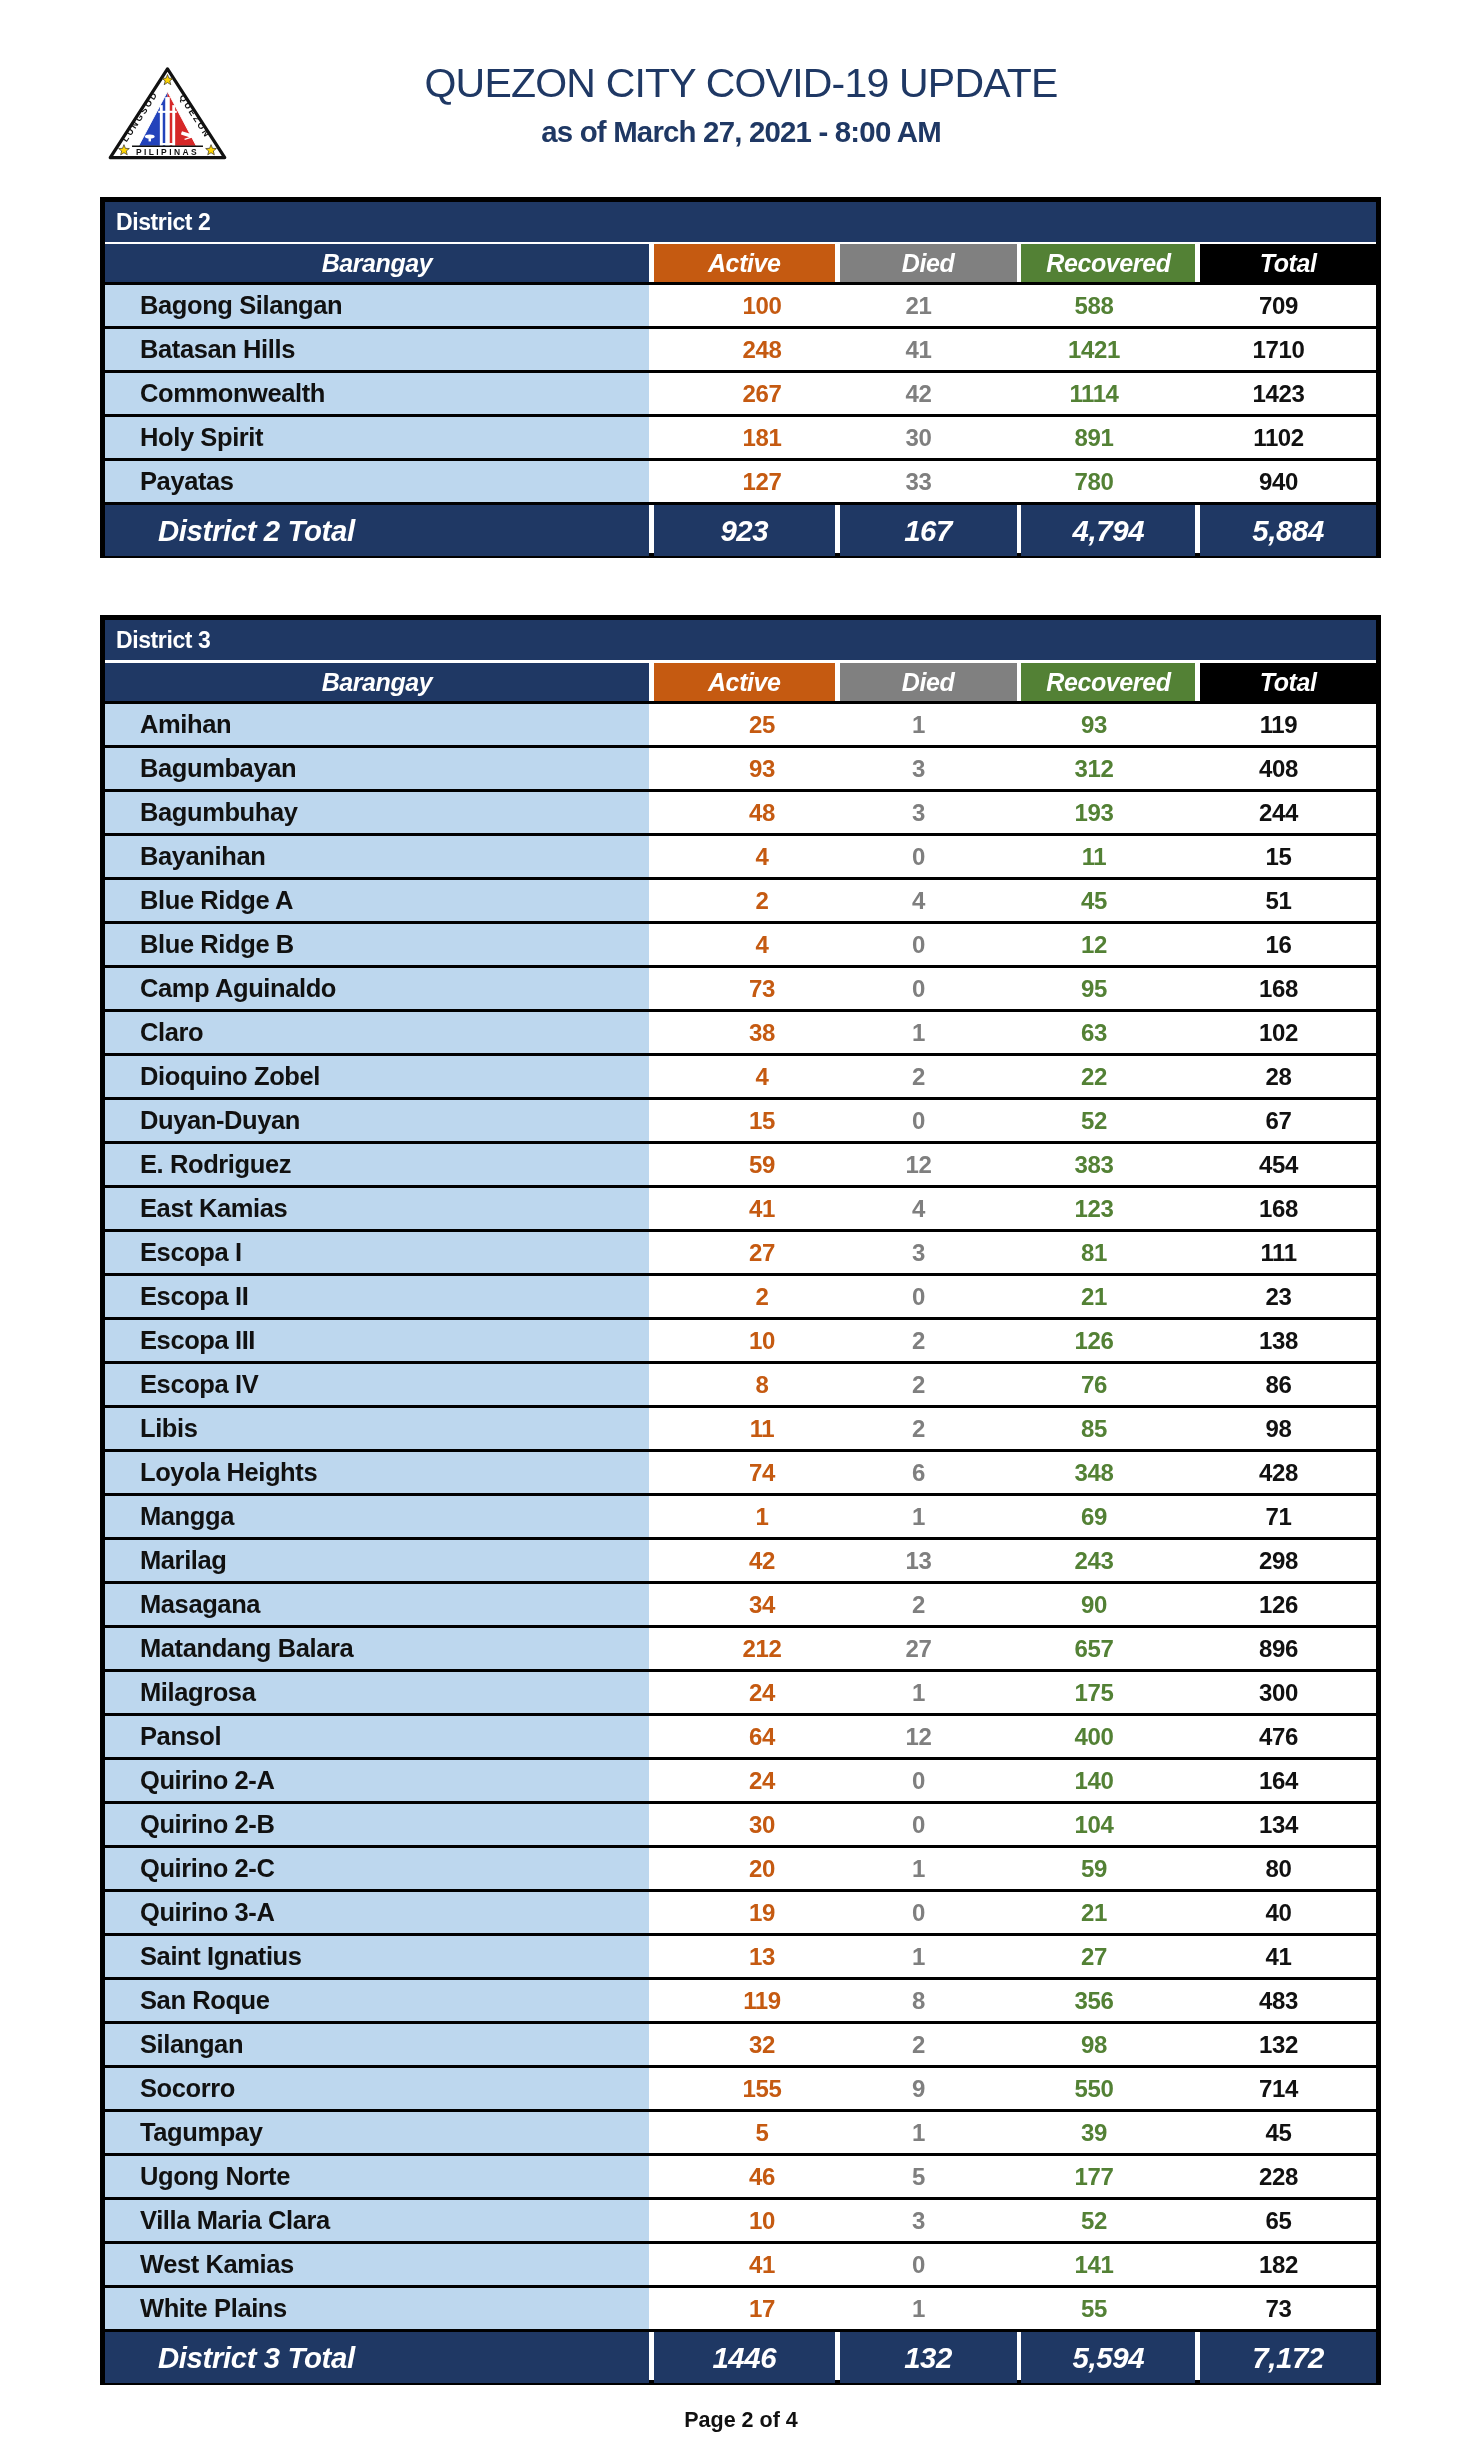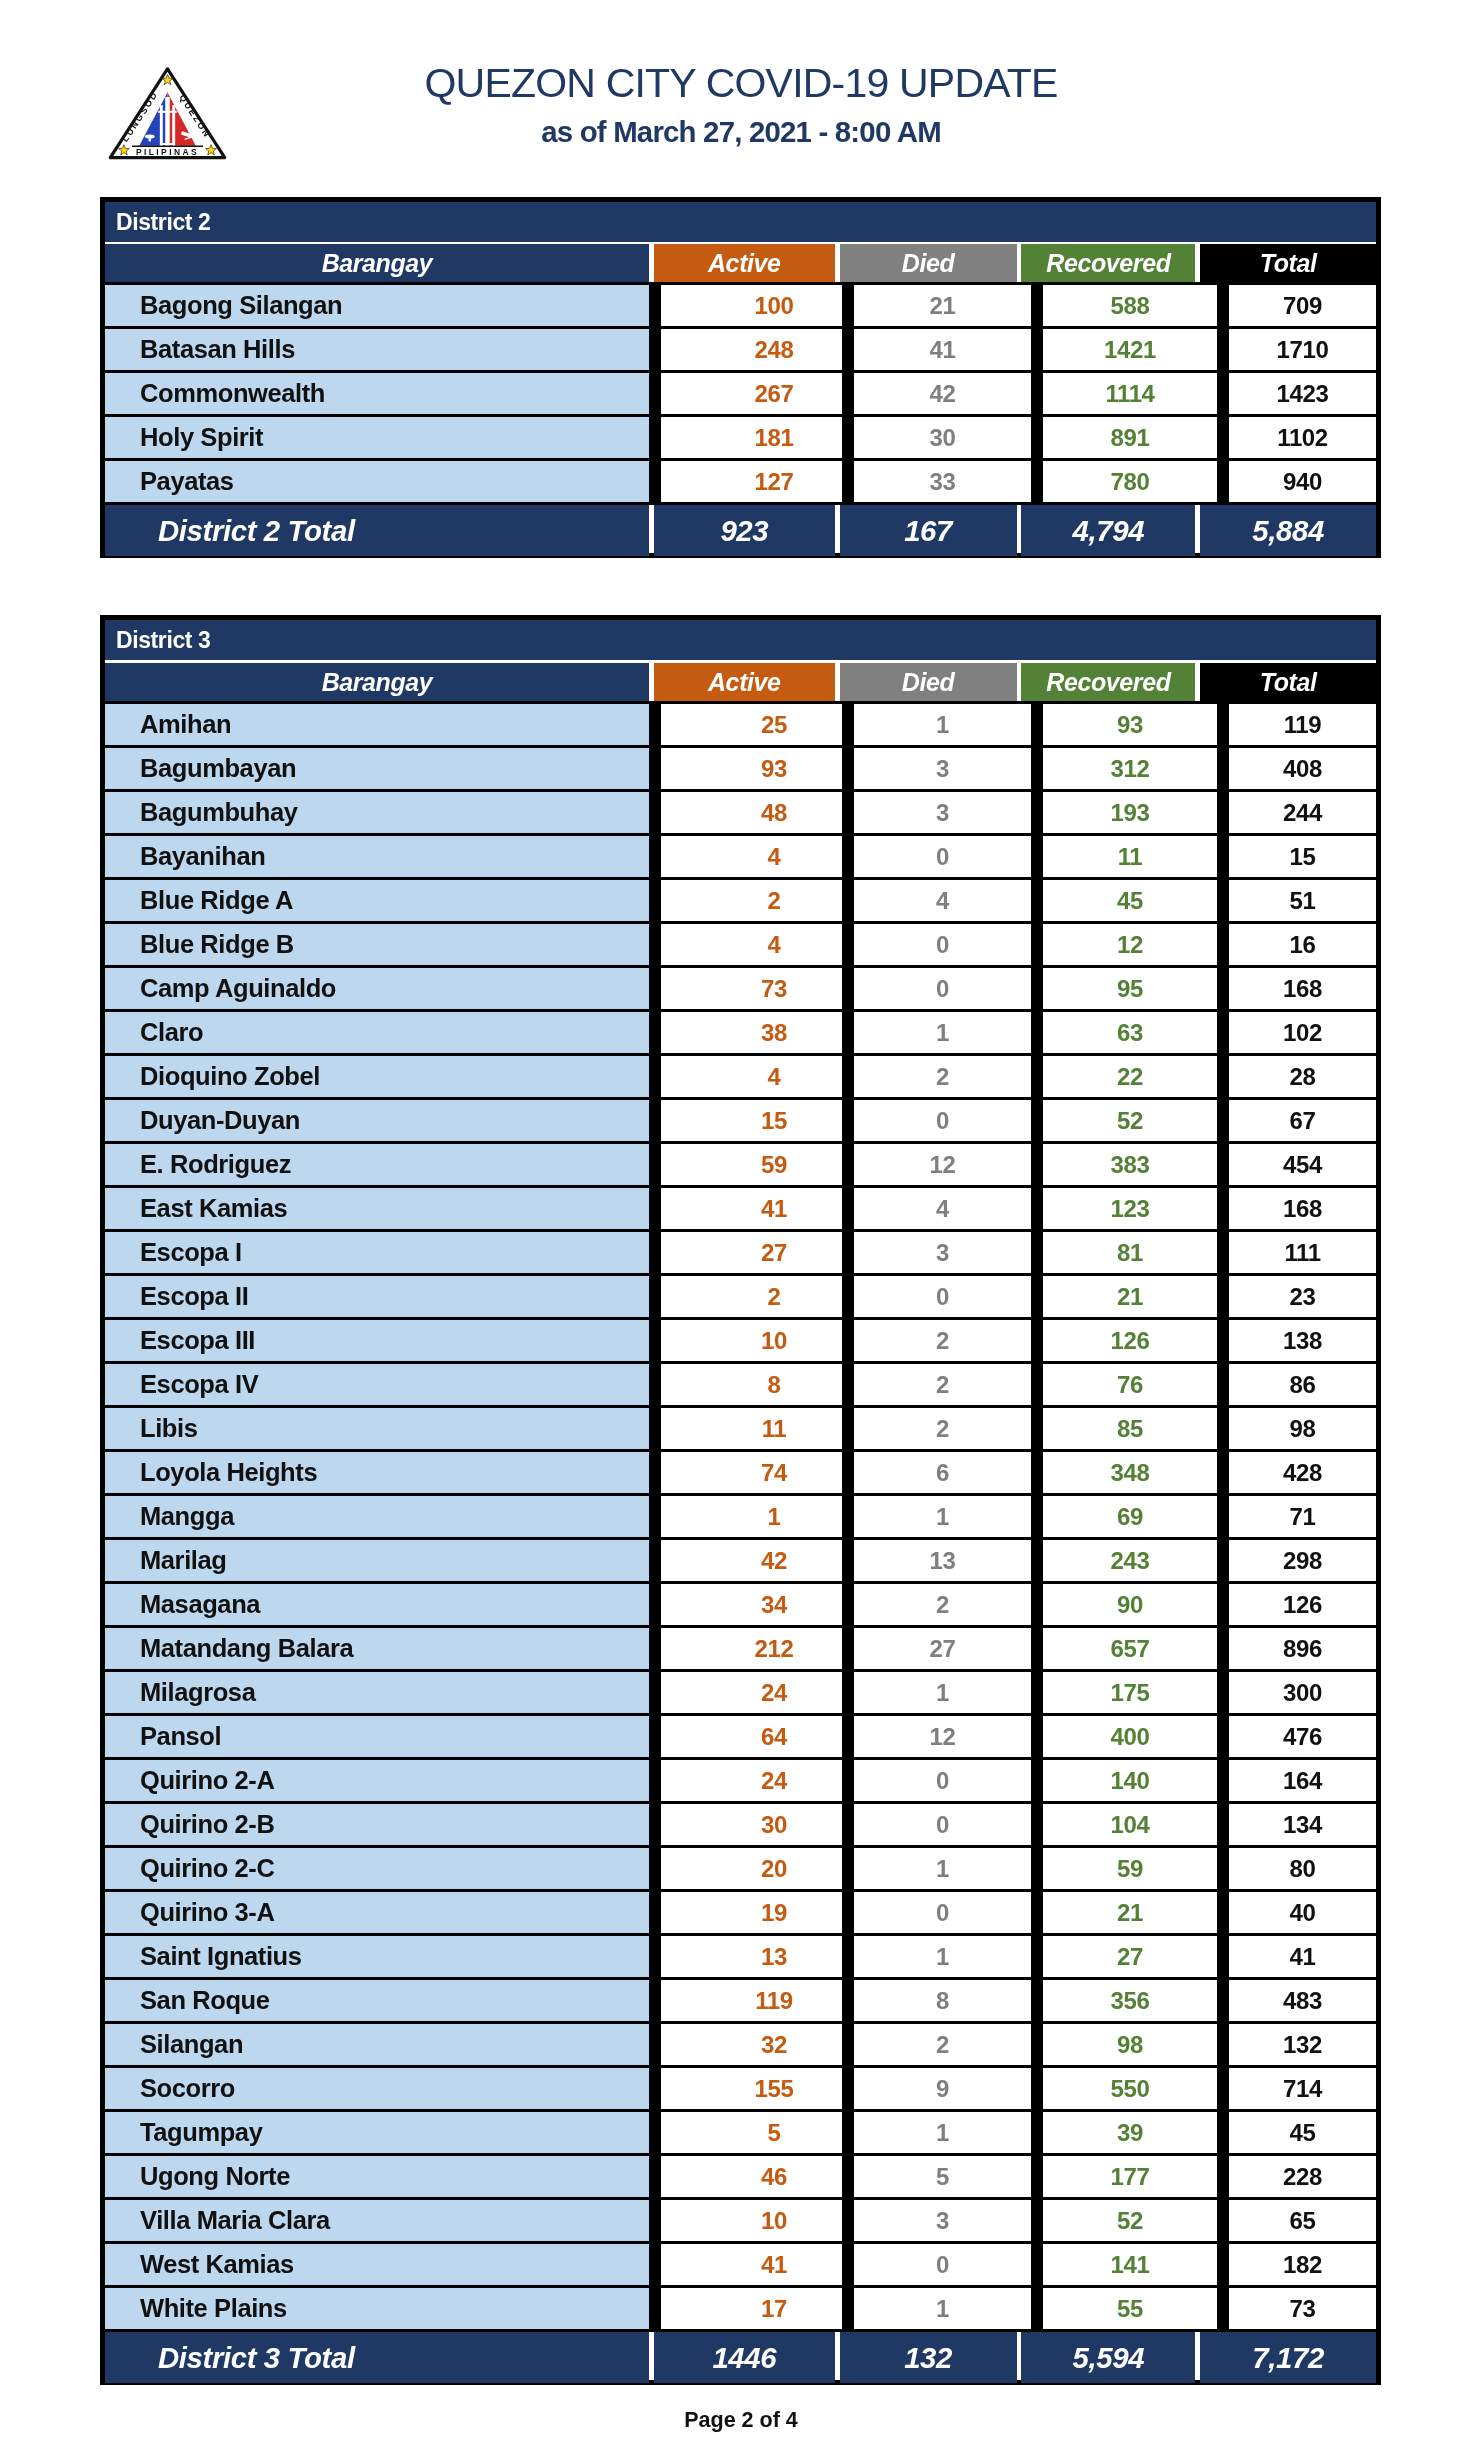--- a/index.html
+++ b/index.html
@@ -33,21 +33,21 @@
   }
   .district-table + .district-table{margin-top:57px;}
   .title-row{
     background:var(--navy); color:#fff; height:40px; line-height:40px;
     font-size:23px; font-weight:700; letter-spacing:-0.4px;
     padding-left:11px; margin-bottom:2.4px;
   }
   .row{
     display:grid;
     grid-template-columns:544px 181px 177px 174px 1fr;
-    column-gap:12px;
+    column-gap:0;
   }
   .head-row{background:#fff; column-gap:4.8px; height:38px;}
   .head-cell{
     color:#fff; font-size:25px; font-weight:700; font-style:italic;
     text-align:center; line-height:38px; letter-spacing:-0.4px;
   }
   .head-cell.c0{background:var(--navy);}
   .head-cell.c1{background:var(--orange);}
   .head-cell.c2{background:#808080;}
   .head-cell.c3{background:var(--green);}

